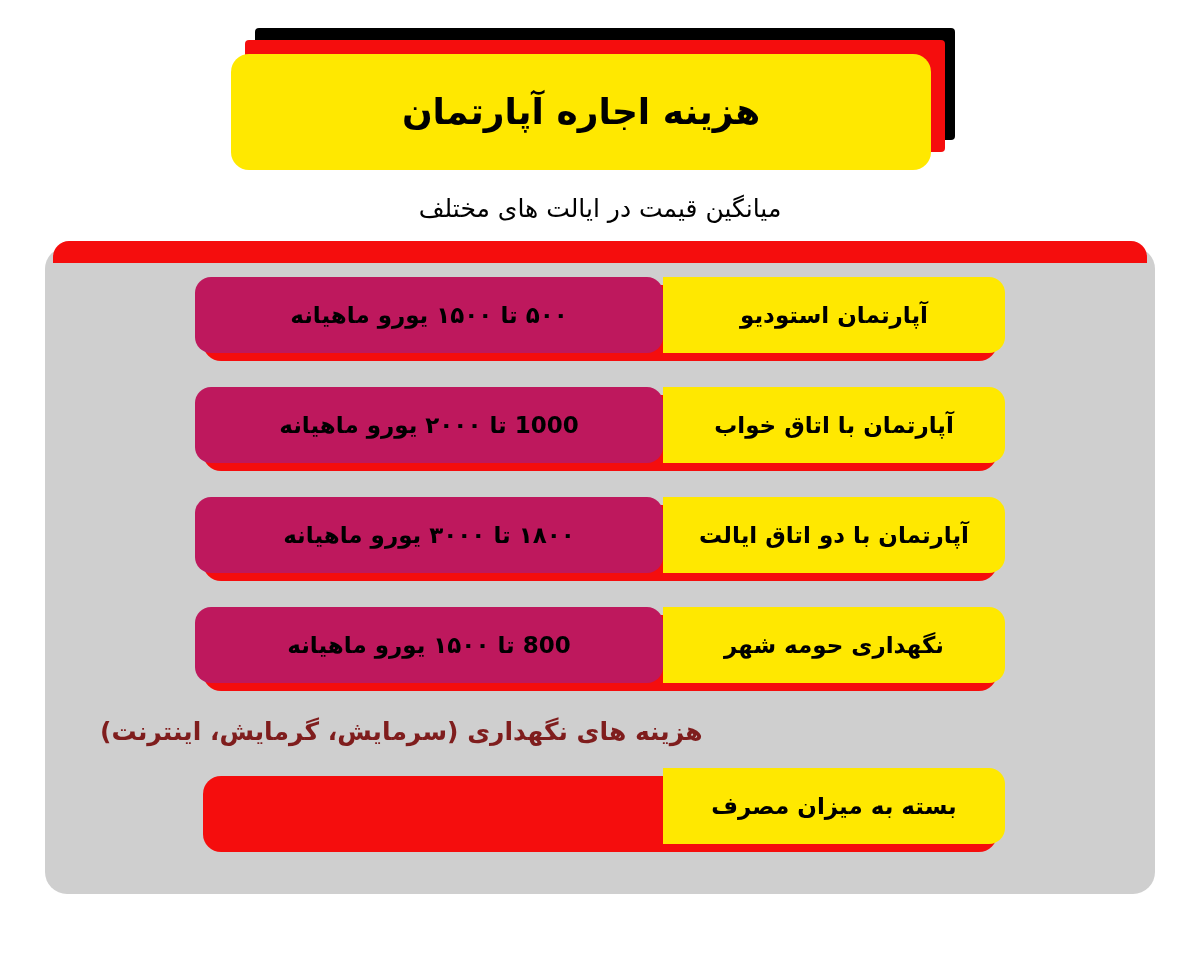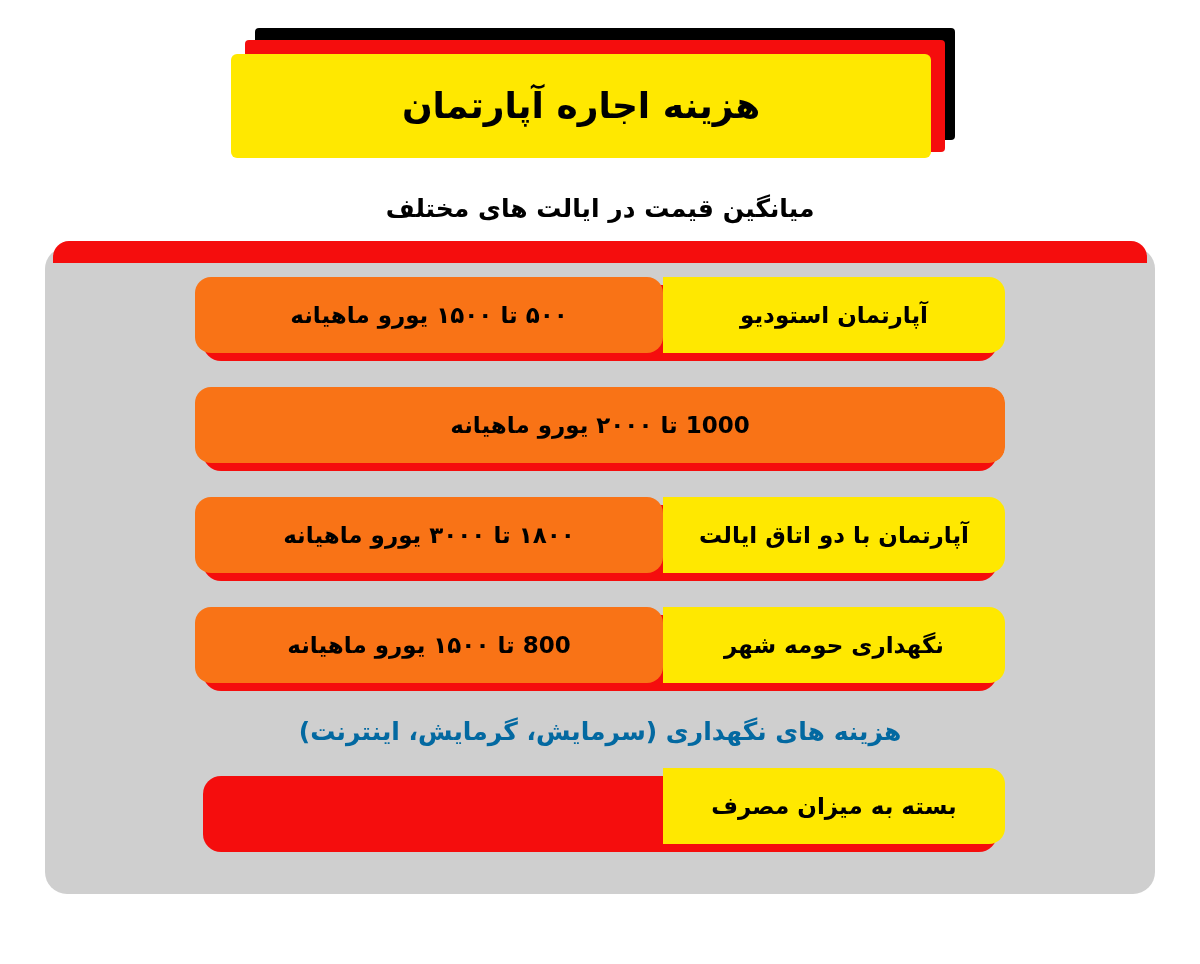--- a/index.html
+++ b/index.html
@@ -45,42 +45,42 @@
     width: 700px;
     height: 112px;
     background: #f50d0d;
     border-radius: 4px;
   }
   .title-card {
     position: absolute;
     top: 26px;
     right: 24px;
     width: 700px;
-    height: 104px;
+    height: 116px;
     background: #ffe800;
-    border-radius: 6px;
+    border-radius: 18px;
     display: flex;
     align-items: center;
     justify-content: center;
   }
   .title-text {
     font-size: 36px;
     font-weight: bold;
     color: #000000;
     letter-spacing: 0;
     line-height: 1.2;
     text-align: center;
   }
 
   
   .subtitle {
     margin: 34px auto 0 auto;
     text-align: center;
     font-size: 25px;
-    font-weight: bold;
+    font-weight: normal;
     color: #000000;
   }
 
   
   .panel {
     position: relative;
     width: 1110px;
     margin: 24px auto 0 auto;
     background: #cfcfcf;
     border-radius: 22px;
@@ -137,38 +137,38 @@
     justify-content: center;
     font-size: 23px;
     font-weight: bold;
     color: #000000;
     text-align: center;
     padding: 0 16px;
     box-sizing: border-box;
   }
   .cell-value {
     flex: 1;
-    background: #f97316;
+    background: #be185d;
     display: flex;
     align-items: center;
     justify-content: center;
     font-size: 23px;
     font-weight: bold;
     color: #000000;
     text-align: center;
     padding: 0 10px;
     box-sizing: border-box;
     border-radius: 0 16px 16px 0;
   }
 
   .section-note {
-    text-align: center;
+    text-align: left;
     font-size: 25px;
     font-weight: bold;
-    color: #0369a1;
+    color: #7f1d1d;
     margin: 6px auto 22px auto;
     width: 1000px;
   }
   .row:last-child {
     margin-bottom: 4px;
   }
 </style>
 </head>
 <body>
 
@@ -192,20 +192,21 @@
         <div class="row-shadow"></div>
         <div class="row-body">
           <div class="cell-label">آپارتمان استودیو</div>
           <div class="cell-value">۵۰۰ تا ۱۵۰۰ یورو ماهیانه</div>
         </div>
       </div>
 
       <div class="row">
         <div class="row-shadow"></div>
         <div class="row-body">
+          <div class="cell-label">آپارتمان با اتاق خواب</div>
           <div class="cell-value">1000 تا ۲۰۰۰ یورو ماهیانه</div>
         </div>
       </div>
 
       <div class="row">
         <div class="row-shadow"></div>
         <div class="row-body">
           <div class="cell-label">آپارتمان با دو اتاق ایالت</div>
           <div class="cell-value">۱۸۰۰ تا ۳۰۰۰ یورو ماهیانه</div>
         </div>

